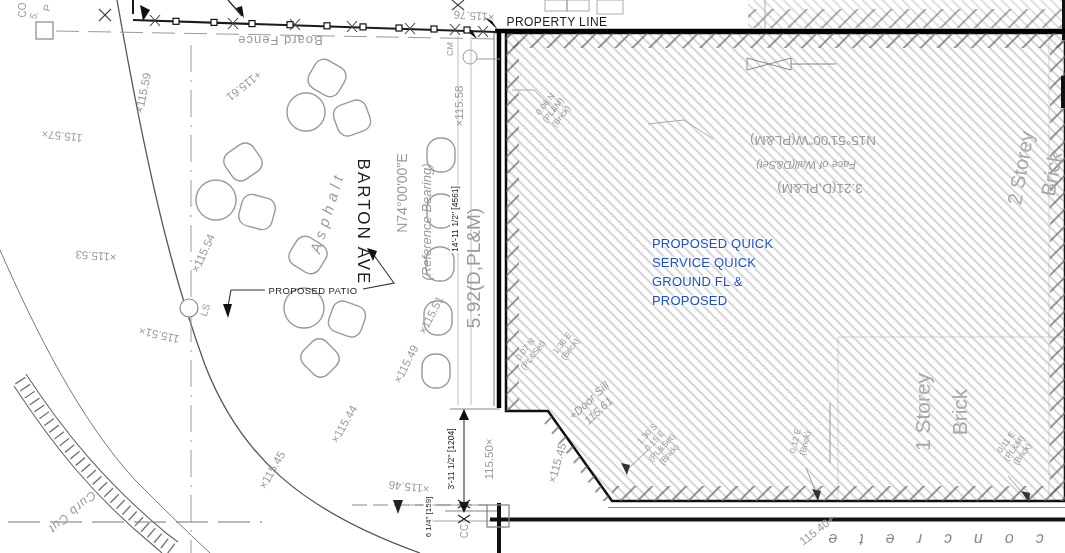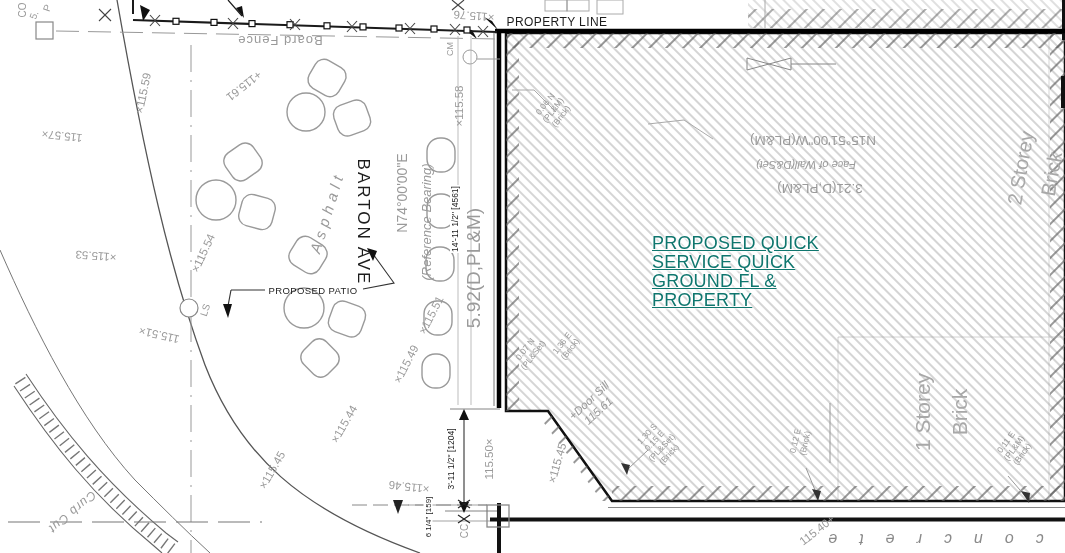--- a/index.html
+++ b/index.html
@@ -8,22 +8,22 @@
   .stage svg{position:absolute;left:0;top:0;}
   .t{position:absolute;white-space:nowrap;color:#9a9a9a;
      transform:translate(-50%,-50%) rotate(var(--r,0deg));}
   .blk{position:absolute;color:#9a9a9a;text-align:center;line-height:1.18;white-space:nowrap;
        transform:translate(-50%,-50%) rotate(var(--r,0deg));}
   .blk span{display:block;}
   .dark{color:#1c1c1c;}
   .it{font-style:italic;}
   .bgw{background:#fff;padding:0 1px;}
   .halo{text-shadow:0 0 2px #fff,0 0 2px #fff,1px 1px 2px #fff,-1px -1px 2px #fff;}
-  .use{position:absolute;left:652px;top:234px;color:#0f766e;font-size:18px;line-height:19px;
-       letter-spacing:.2px;text-decoration:underline;}
+  .use{position:absolute;left:652px;top:234px;color:#1d4ed8;font-size:13px;line-height:19px;
+       letter-spacing:.2px;}
   .use span{display:block;}
 </style>
 </head>
 <body>
 
 <div class="stage">
 
 <svg width="1065" height="553" viewBox="0 0 1065 553">
   <defs>
     <pattern id="hA" width="7" height="7" patternUnits="userSpaceOnUse" patternTransform="rotate(-45)">
@@ -196,21 +196,21 @@
 <span class="t it" style="left:327px;top:212px;--r:-73deg;font-size:15px;letter-spacing:5px;">Asphalt</span>
 
 <span class="t" style="left:280px;top:40px;--r:180deg;font-size:13px;letter-spacing:1px;">Board Fence</span>
 <span class="t dark" style="left:557px;top:22px;--r:0deg;font-size:12px;letter-spacing:.4px;">PROPERTY LINE</span>
 <span class="t dark" style="left:313px;top:290px;--r:0deg;font-size:9.5px;letter-spacing:.4px;">PROPOSED PATIO</span>
 
 <div class="use halo">
   <span>PROPOSED QUICK</span>
   <span>SERVICE QUICK</span>
   <span>GROUND FL &amp;</span>
-  <span>PROPERTY</span>
+  <span>PROPOSED</span>
 </div>
 
 <span class="t" style="left:813px;top:140px;--r:180deg;font-size:13.5px;">N15°51'00"W(PL&amp;M)</span>
 <span class="t it" style="left:806px;top:165px;--r:180deg;font-size:11px;">Face of Wall(D&amp;Set)</span>
 <span class="t" style="left:820px;top:188px;--r:180deg;font-size:13.5px;">3.21(D,PL&amp;M)</span>
 
 <span class="t" style="left:923px;top:412px;--r:-90deg;font-size:21px;color:#a8a8a8;">1 Storey</span>
 <span class="t" style="left:960px;top:412px;--r:-90deg;font-size:21px;color:#a8a8a8;">Brick</span>
 <span class="t" style="left:1021px;top:168px;--r:-80deg;font-size:20px;color:#a8a8a8;">2 Storey</span>
 <span class="t" style="left:1052px;top:174px;--r:-80deg;font-size:20px;color:#a8a8a8;">Brick</span>

